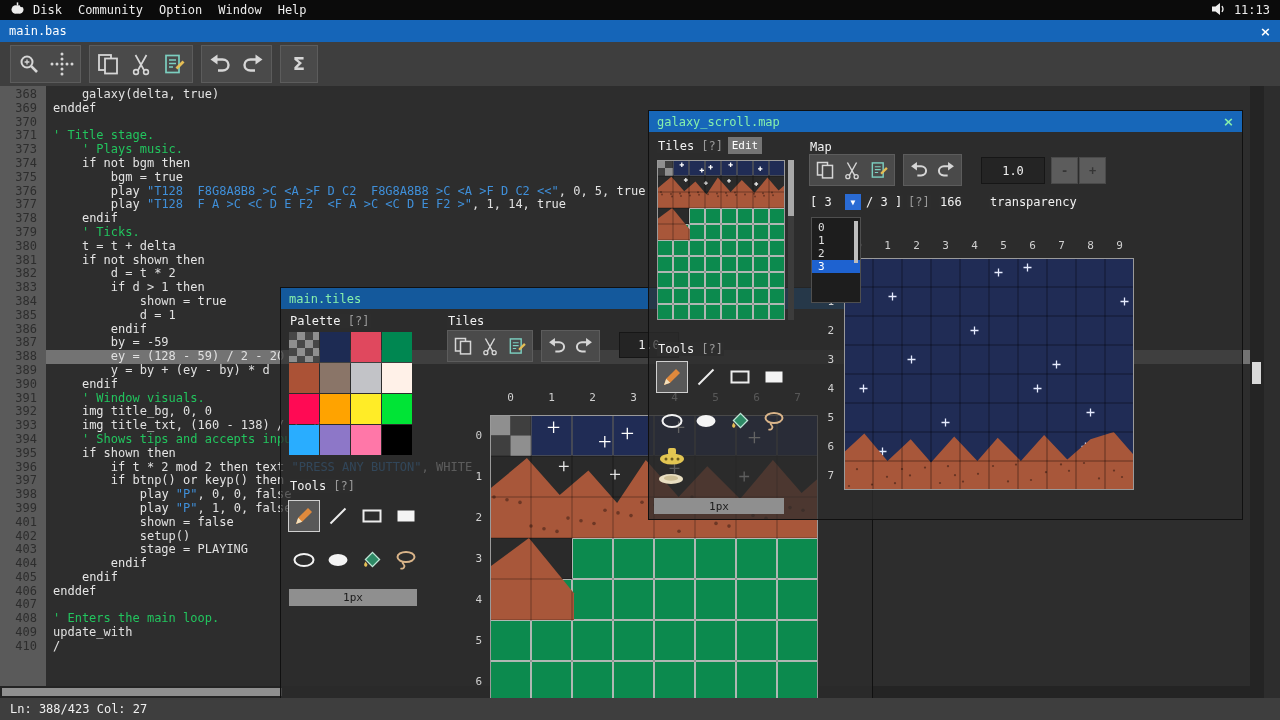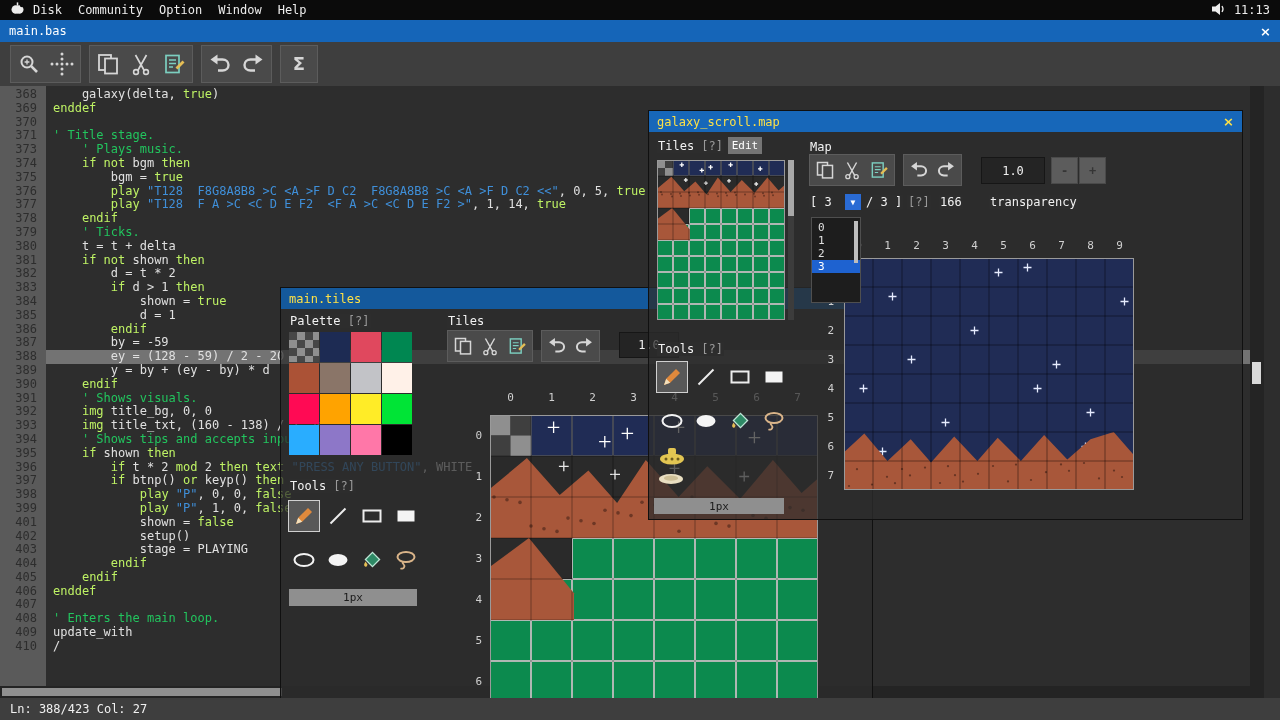--- a/index.html
+++ b/index.html
@@ -14,28 +14,28 @@
   .toolbar{position:absolute;left:0;top:42px;width:100%;height:44px;background:#3e3e3e;display:flex;align-items:center;gap:8px;padding:0 10px;z-index:5}
   .btn-group{display:flex;gap:1px;background:#4a4a4a;border:1px solid #5c5c5c;padding:2px}
   .icon-btn{display:flex;align-items:center;justify-content:center}
   #code-area{position:absolute;left:0;top:86px;width:1280px;height:612px;background:#2d2d2d;overflow:hidden;z-index:1}
   #gutter-bg{position:absolute;left:0;top:0;width:46px;height:600px;background:#5a5a5a}
   #code-lines{position:absolute;left:0;top:2px;width:100%}
   .cl{position:relative;height:13.8px;line-height:13.8px;white-space:pre}
   .cl .num{position:absolute;left:0;top:0;width:46px;padding-right:9px;text-align:right;color:#2d2d2d}
   .cl .src{position:absolute;left:46px;right:30px;top:0;padding-left:7px}
   .cl.cur .src{background:#737373}
-  .tk-p{color:#e0e0e0}.tk-k{color:#bef264}.tk-c{color:#22c55e}.tk-s{color:#3f8fd9}
+  .tk-p{color:#e0e0e0}.tk-k{color:#e5e5e5}.tk-c{color:#22c55e}.tk-s{color:#3f8fd9}
   .hscroll{position:absolute;left:0;top:600px;width:1250px;height:12px;background:#242424}
   .hscroll .thumb{position:absolute;left:2px;top:2px;width:280px;height:8px;background:#909090}
   .vscroll{position:absolute;left:1250px;top:86px;width:14px;height:612px;background:#242424;z-index:1}
   .vscroll .thumb{position:absolute;left:2px;top:276px;width:9px;height:22px;background:#d8d8d8}
   .statusbar{position:absolute;left:0;top:698px;width:100%;height:22px;background:#3e3e3e;color:#f0f0f0;display:flex;align-items:center;padding:0 10px;z-index:15}
   .window{position:absolute;border:1px solid #101010}
-  .win-head{position:absolute;left:0;top:0;right:0;height:21px;color:#fde047;display:flex;align-items:center;justify-content:space-between;padding:4px 8px}
+  .win-head{position:absolute;left:0;top:0;right:0;height:21px;color:#86efac;display:flex;align-items:center;justify-content:space-between;padding:4px 8px}
   .win-body{position:absolute;left:0;top:21px;right:0;bottom:0;overflow:hidden;background:rgba(44,44,44,0.74)}
   #tiles-window{left:280px;top:287px;width:593px;height:412px;z-index:2}
   #tiles-window .win-head{background:#14599c}
   #map-window{left:648px;top:110px;width:595px;height:410px;z-index:3}
   #map-window .win-head{background:#1767b9}
   .lbl{position:absolute;color:#f2f2f2;background:rgba(45,45,45,0.9);padding:0 1px;white-space:pre}
   .help{color:#9a9a9a}
   .palette{position:absolute;display:grid;grid-template-columns:repeat(4,30px);grid-auto-rows:30px;gap:1px}
   .sw{width:30px;height:30px}
   .checker{background-image:conic-gradient(#8f8f8f 25%,#474747 0 50%,#8f8f8f 0 75%,#474747 0);background-size:16px 16px}
@@ -176,21 +176,21 @@
         <div class="cl"><span class="num">381</span><span class="src"><span class="tk-p">    </span><span class="tk-k">if</span><span class="tk-p"> </span><span class="tk-k">not</span><span class="tk-p"> shown </span><span class="tk-k">then</span></span></div>
         <div class="cl"><span class="num">382</span><span class="src"><span class="tk-p">        d = t * 2</span></span></div>
         <div class="cl"><span class="num">383</span><span class="src"><span class="tk-p">        </span><span class="tk-k">if</span><span class="tk-p"> d &gt; 1 </span><span class="tk-k">then</span></span></div>
         <div class="cl"><span class="num">384</span><span class="src"><span class="tk-p">            shown = </span><span class="tk-k">true</span></span></div>
         <div class="cl"><span class="num">385</span><span class="src"><span class="tk-p">            d = 1</span></span></div>
         <div class="cl"><span class="num">386</span><span class="src"><span class="tk-p">        </span><span class="tk-k">endif</span></span></div>
         <div class="cl"><span class="num">387</span><span class="src"><span class="tk-p">        by = -59</span></span></div>
         <div class="cl cur"><span class="num">388</span><span class="src"><span class="tk-p">        ey = (128 - 59) / 2 - 20</span></span></div>
         <div class="cl"><span class="num">389</span><span class="src"><span class="tk-p">        y = by + (ey - by) * d</span></span></div>
         <div class="cl"><span class="num">390</span><span class="src"><span class="tk-p">    </span><span class="tk-k">endif</span></span></div>
-        <div class="cl"><span class="num">391</span><span class="src"><span class="tk-c">    ' Shows visuals.</span></span></div>
+        <div class="cl"><span class="num">391</span><span class="src"><span class="tk-c">    ' Window visuals.</span></span></div>
         <div class="cl"><span class="num">392</span><span class="src"><span class="tk-p">    </span><span class="tk-k">img</span><span class="tk-p"> title_bg, 0, 0</span></span></div>
         <div class="cl"><span class="num">393</span><span class="src"><span class="tk-p">    </span><span class="tk-k">img</span><span class="tk-p"> title_txt, (160 - 138) / 2, y</span></span></div>
         <div class="cl"><span class="num">394</span><span class="src"><span class="tk-c">    ' Shows tips and accepts input.</span></span></div>
         <div class="cl"><span class="num">395</span><span class="src"><span class="tk-p">    </span><span class="tk-k">if</span><span class="tk-p"> shown </span><span class="tk-k">then</span></span></div>
         <div class="cl"><span class="num">396</span><span class="src"><span class="tk-p">        </span><span class="tk-k">if</span><span class="tk-p"> t * 2 </span><span class="tk-k">mod</span><span class="tk-p"> 2 </span><span class="tk-k">then</span><span class="tk-p"> </span><span class="tk-k">text</span><span class="tk-p"> </span><span class="tk-s">"PRESS ANY BUTTON"</span><span class="tk-p">, WHITE</span></span></div>
         <div class="cl"><span class="num">397</span><span class="src"><span class="tk-p">        </span><span class="tk-k">if</span><span class="tk-p"> btnp() </span><span class="tk-k">or</span><span class="tk-p"> keyp() </span><span class="tk-k">then</span></span></div>
         <div class="cl"><span class="num">398</span><span class="src"><span class="tk-p">            </span><span class="tk-k">play</span><span class="tk-p"> </span><span class="tk-s">"P"</span><span class="tk-p">, 0, 0, </span><span class="tk-k">false</span></span></div>
         <div class="cl"><span class="num">399</span><span class="src"><span class="tk-p">            </span><span class="tk-k">play</span><span class="tk-p"> </span><span class="tk-s">"P"</span><span class="tk-p">, 1, 0, </span><span class="tk-k">false</span></span></div>
         <div class="cl"><span class="num">401</span><span class="src"><span class="tk-p">            shown = </span><span class="tk-k">false</span></span></div>
         <div class="cl"><span class="num">402</span><span class="src"><span class="tk-p">            setup()</span></span></div>

